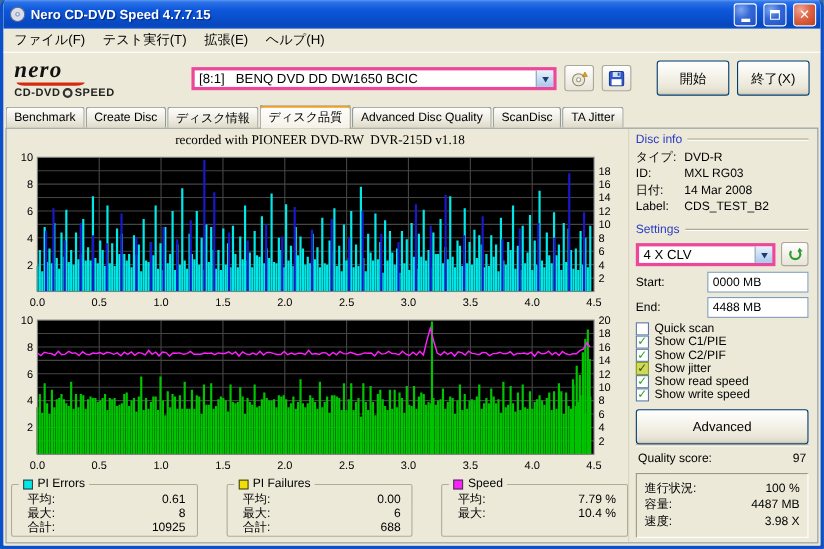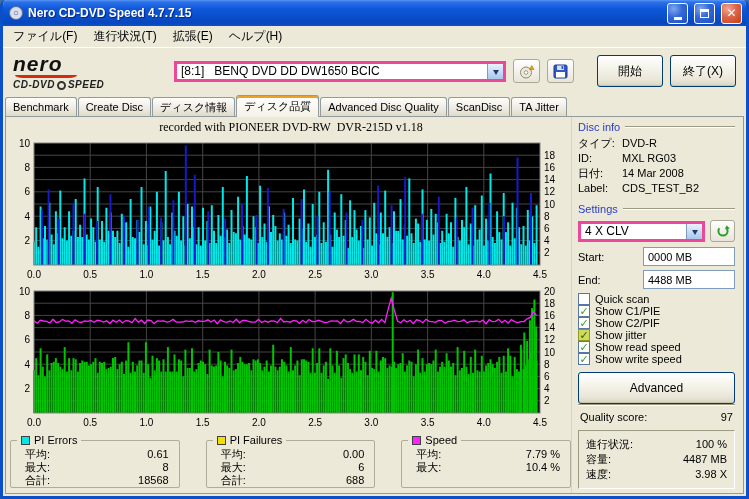--- a/index.html
+++ b/index.html
@@ -13,23 +13,23 @@
   .tb-blue{background:radial-gradient(circle at 30% 25%,#7FA8EE 0%,#3467D6 45%,#1D4FC4 100%);}
   .tb-red{background:radial-gradient(circle at 30% 25%,#F2A492 0%,#DD6547 45%,#C33C16 100%);}
   .glyph-min{width:8px;height:3px;background:#fff;margin-top:10px;}
   .glyph-max{width:9px;height:9px;border:1px solid #fff;border-top-width:3px;}
   
   .menubar{flex:0 0 21px;display:flex;align-items:center;padding-left:2px;border-bottom:1px solid #FFFFFF;}
   .menu-item{font-size:12px;padding:2px 8px;color:#000;}
   
   .toolbar{flex:0 0 46px;display:flex;align-items:center;padding:2px 8px 2px 6px;gap:7px;}
   .logo{width:158px;display:flex;flex-direction:column;line-height:1;padding-left:4px;}
-  .logo-nero{font-size:21px;font-weight:bold;font-style:italic;letter-spacing:1px;color:#111;font-family:Liberation Sans, sans-serif;}
+  .logo-nero{font-size:21px;font-weight:bold;font-style:italic;letter-spacing:1px;color:#111;font-family:Liberation Serif, serif;}
   .logo-swoosh{width:62px;height:3px;background:#D42A10;border-radius:0 0 8px 8px/0 0 3px 3px;margin:1px 0 2px 2px;}
-  .logo-sub{font-size:10px;font-weight:bold;letter-spacing:.5px;color:#222;display:flex;align-items:flex-end;gap:2px;font-style:italic;}
+  .logo-sub{font-size:10px;font-weight:bold;letter-spacing:.5px;color:#222;display:flex;align-items:center;gap:2px;}
   .logo-disc{width:9px;height:9px;border-radius:50%;border:2px solid #333;display:inline-block;}
   .combo{height:21px;background:#fff;border:3px solid #ec4899;display:flex;align-items:center;overflow:hidden;}
   .drive-combo{width:332px;}
   .combo-text{flex:1;font-size:12px;padding:0 4px;white-space:pre;overflow:hidden;}
   .combo-btn{width:16px;height:100%;border-left:1px solid #7F9DB9;background:linear-gradient(180deg,#E9F2FC 0%,#C9DDF5 50%,#A8C7EC 100%);display:flex;align-items:center;justify-content:center;}
   .combo-arrow{width:0;height:0;border:3.5px solid transparent;border-top:5px solid #1D3C6E;margin-top:5px;}
   .tool-btn{width:27px;height:24px;border:1px solid #ACA899;border-radius:3px;background:linear-gradient(180deg,#FFFFFF,#E8E4D8);display:flex;align-items:center;justify-content:center;}
   .xp-btn{height:22px;border:1px solid #003C74;border-radius:3px;background:linear-gradient(180deg,#FFFFFF 0%,#F4F2E8 45%,#E9E6D8 80%,#D9D4C0 100%);font-size:12px;color:#000;display:flex;align-items:center;justify-content:center;padding:15px 10px;box-shadow:inset 0 -1px 0 #C8C4AE;}
   .btn-start{width:66px;margin-left:auto;}
   .btn-exit{width:66px;margin-right:2px;}
@@ -92,21 +92,21 @@
         <span class="glyph-min"></span>
       </span>
     <span class="tb-btn tb-blue">
         <span class="glyph-max"></span>
       </span>
     <span class="tb-btn tb-red">✕</span>
   </div>
 
   <div class="menubar">
     <span class="menu-item">ファイル(F)</span>
-    <span class="menu-item">進行状況(T)</span>
+    <span class="menu-item">テスト実行(T)</span>
     <span class="menu-item">拡張(E)</span>
     <span class="menu-item">ヘルプ(H)</span>
   </div>
 
   <div class="toolbar">
     <div class="logo">
       <span class="logo-nero">nero</span>
       <span class="logo-swoosh"></span>
       <span class="logo-sub">
           <span>CD-DVD</span>
@@ -774,21 +774,21 @@
             <div class="stat-row">
                 <span>平均:</span>
                 <span class="stat-val">0.61</span>
               </div>
             <div class="stat-row">
                 <span>最大:</span>
                 <span class="stat-val">8</span>
               </div>
             <div class="stat-row">
                 <span>合計:</span>
-                <span class="stat-val">18568</span>
+                <span class="stat-val">10925</span>
               </div>
           </div>
         </div>
         <div class="statbox">
           <div class="statbox-legend">
               <span class="swatch" style="background: rgb(240, 224, 0);"></span>
               <span>PI Failures</span>
             </div>
           <div class="statbox-rows">
             <div class="stat-row">

